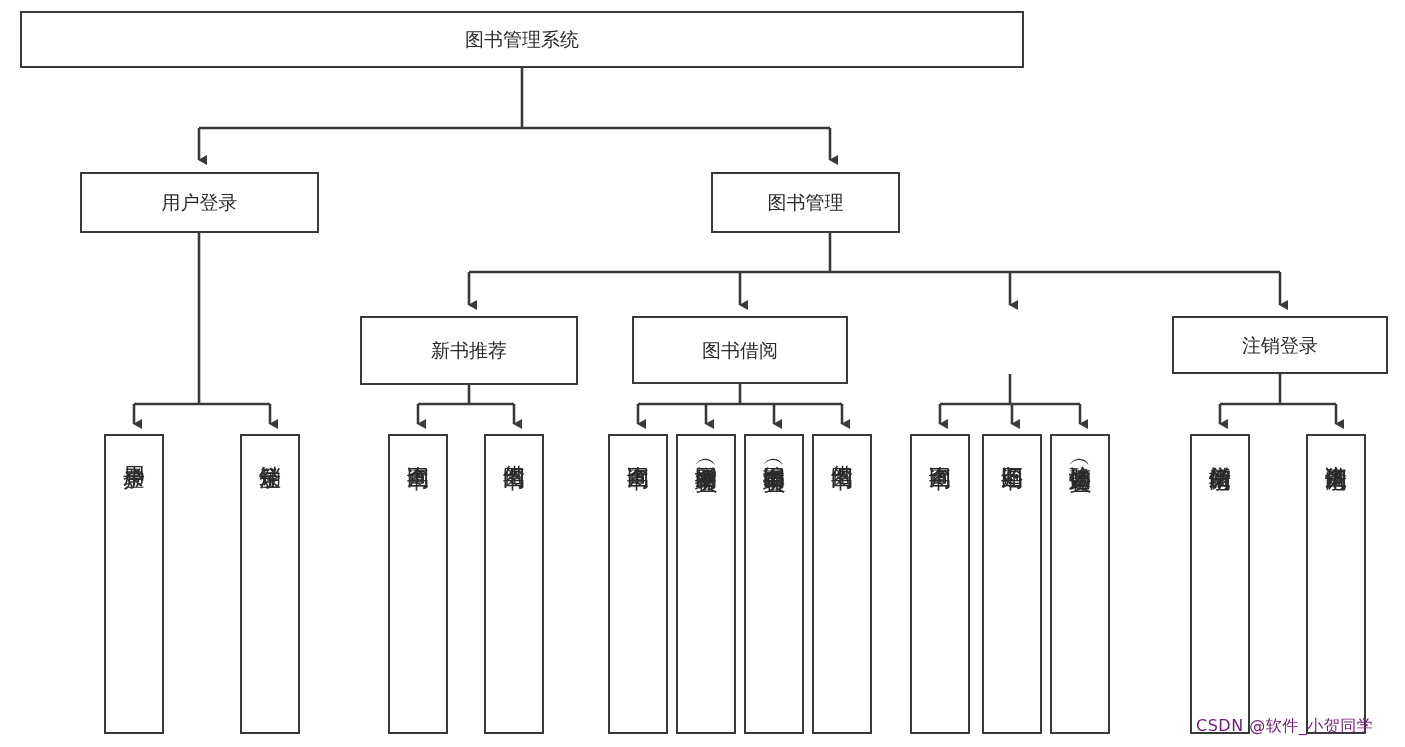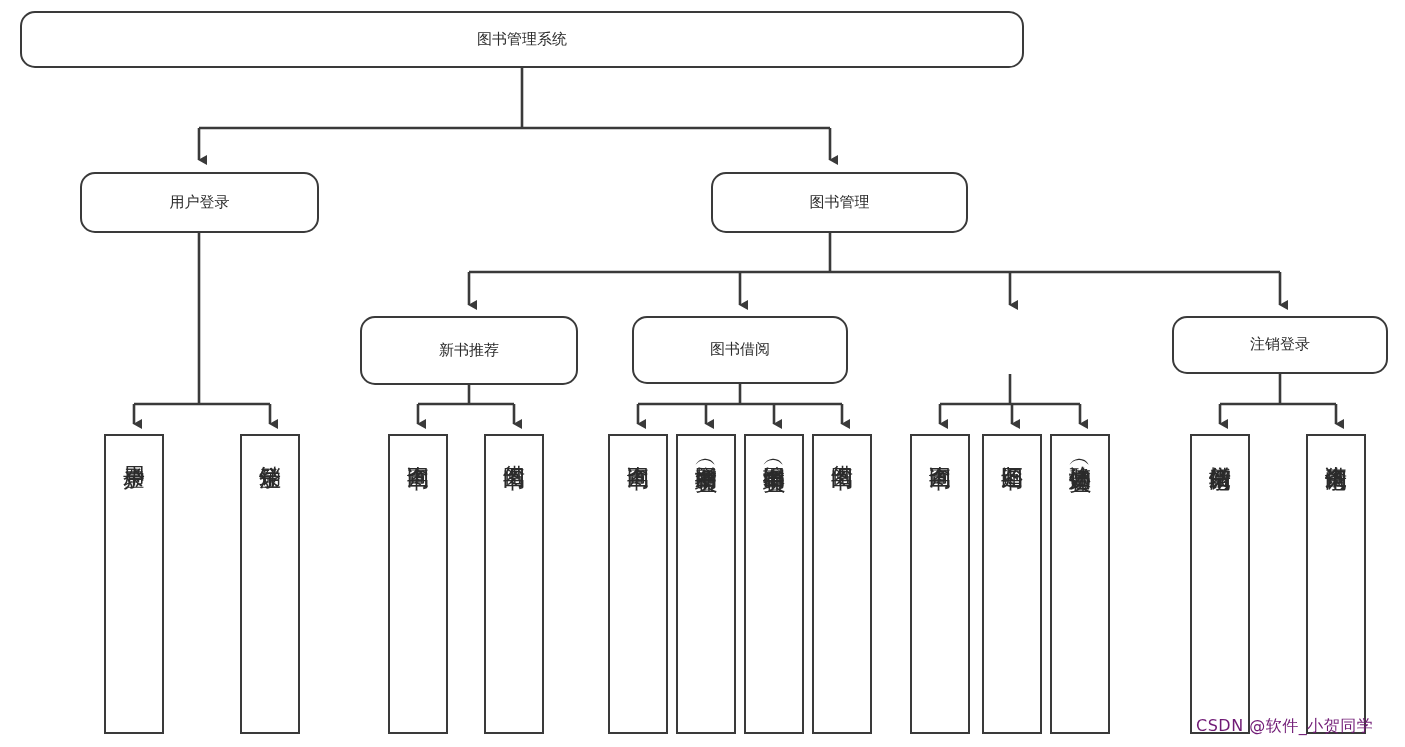--- a/index.html
+++ b/index.html
@@ -30,22 +30,21 @@
     border: 2px solid #3a3a3a;
     background: #ffffff;
     color: #2b2b2b;
     display: flex;
     align-items: center;
     justify-content: center;
     text-align: center;
     line-height: 1.18;
   }
   .node.horiz {
-    font-size: 15px;
-    border-radius: 15px;
+    font-size: 19px;
   }
   .node.vert {
     writing-mode: vertical-rl;
     text-orientation: upright;
     font-size: 22px;
     letter-spacing: 1px;
     justify-content: flex-start;
     align-items: center;
     padding-top: 12px;
   }
@@ -117,21 +116,21 @@
     </g>
   </svg>
 
   <div class="node horiz" style="left:20px; top:11px; width:1004px; height:57px;">
     <span class="label">图书管理系统</span>
   </div>
 
   <div class="node horiz" style="left:80px; top:172px; width:239px; height:61px;">
     <span class="label">用户登录</span>
   </div>
-  <div class="node horiz" style="left:711px; top:172px; width:257px; height:61px;">
+  <div class="node horiz" style="left:711px; top:172px; width:189px; height:61px;">
     <span class="label">图书管理</span>
   </div>
 
   <div class="node horiz" style="left:360px; top:316px; width:218px; height:69px;">
     <span class="label">新书推荐</span>
   </div>
   <div class="node horiz" style="left:632px; top:316px; width:216px; height:68px;">
     <span class="label">图书借阅</span>
   </div>
   <div class="node horiz" style="left:1172px; top:316px; width:216px; height:58px;">

